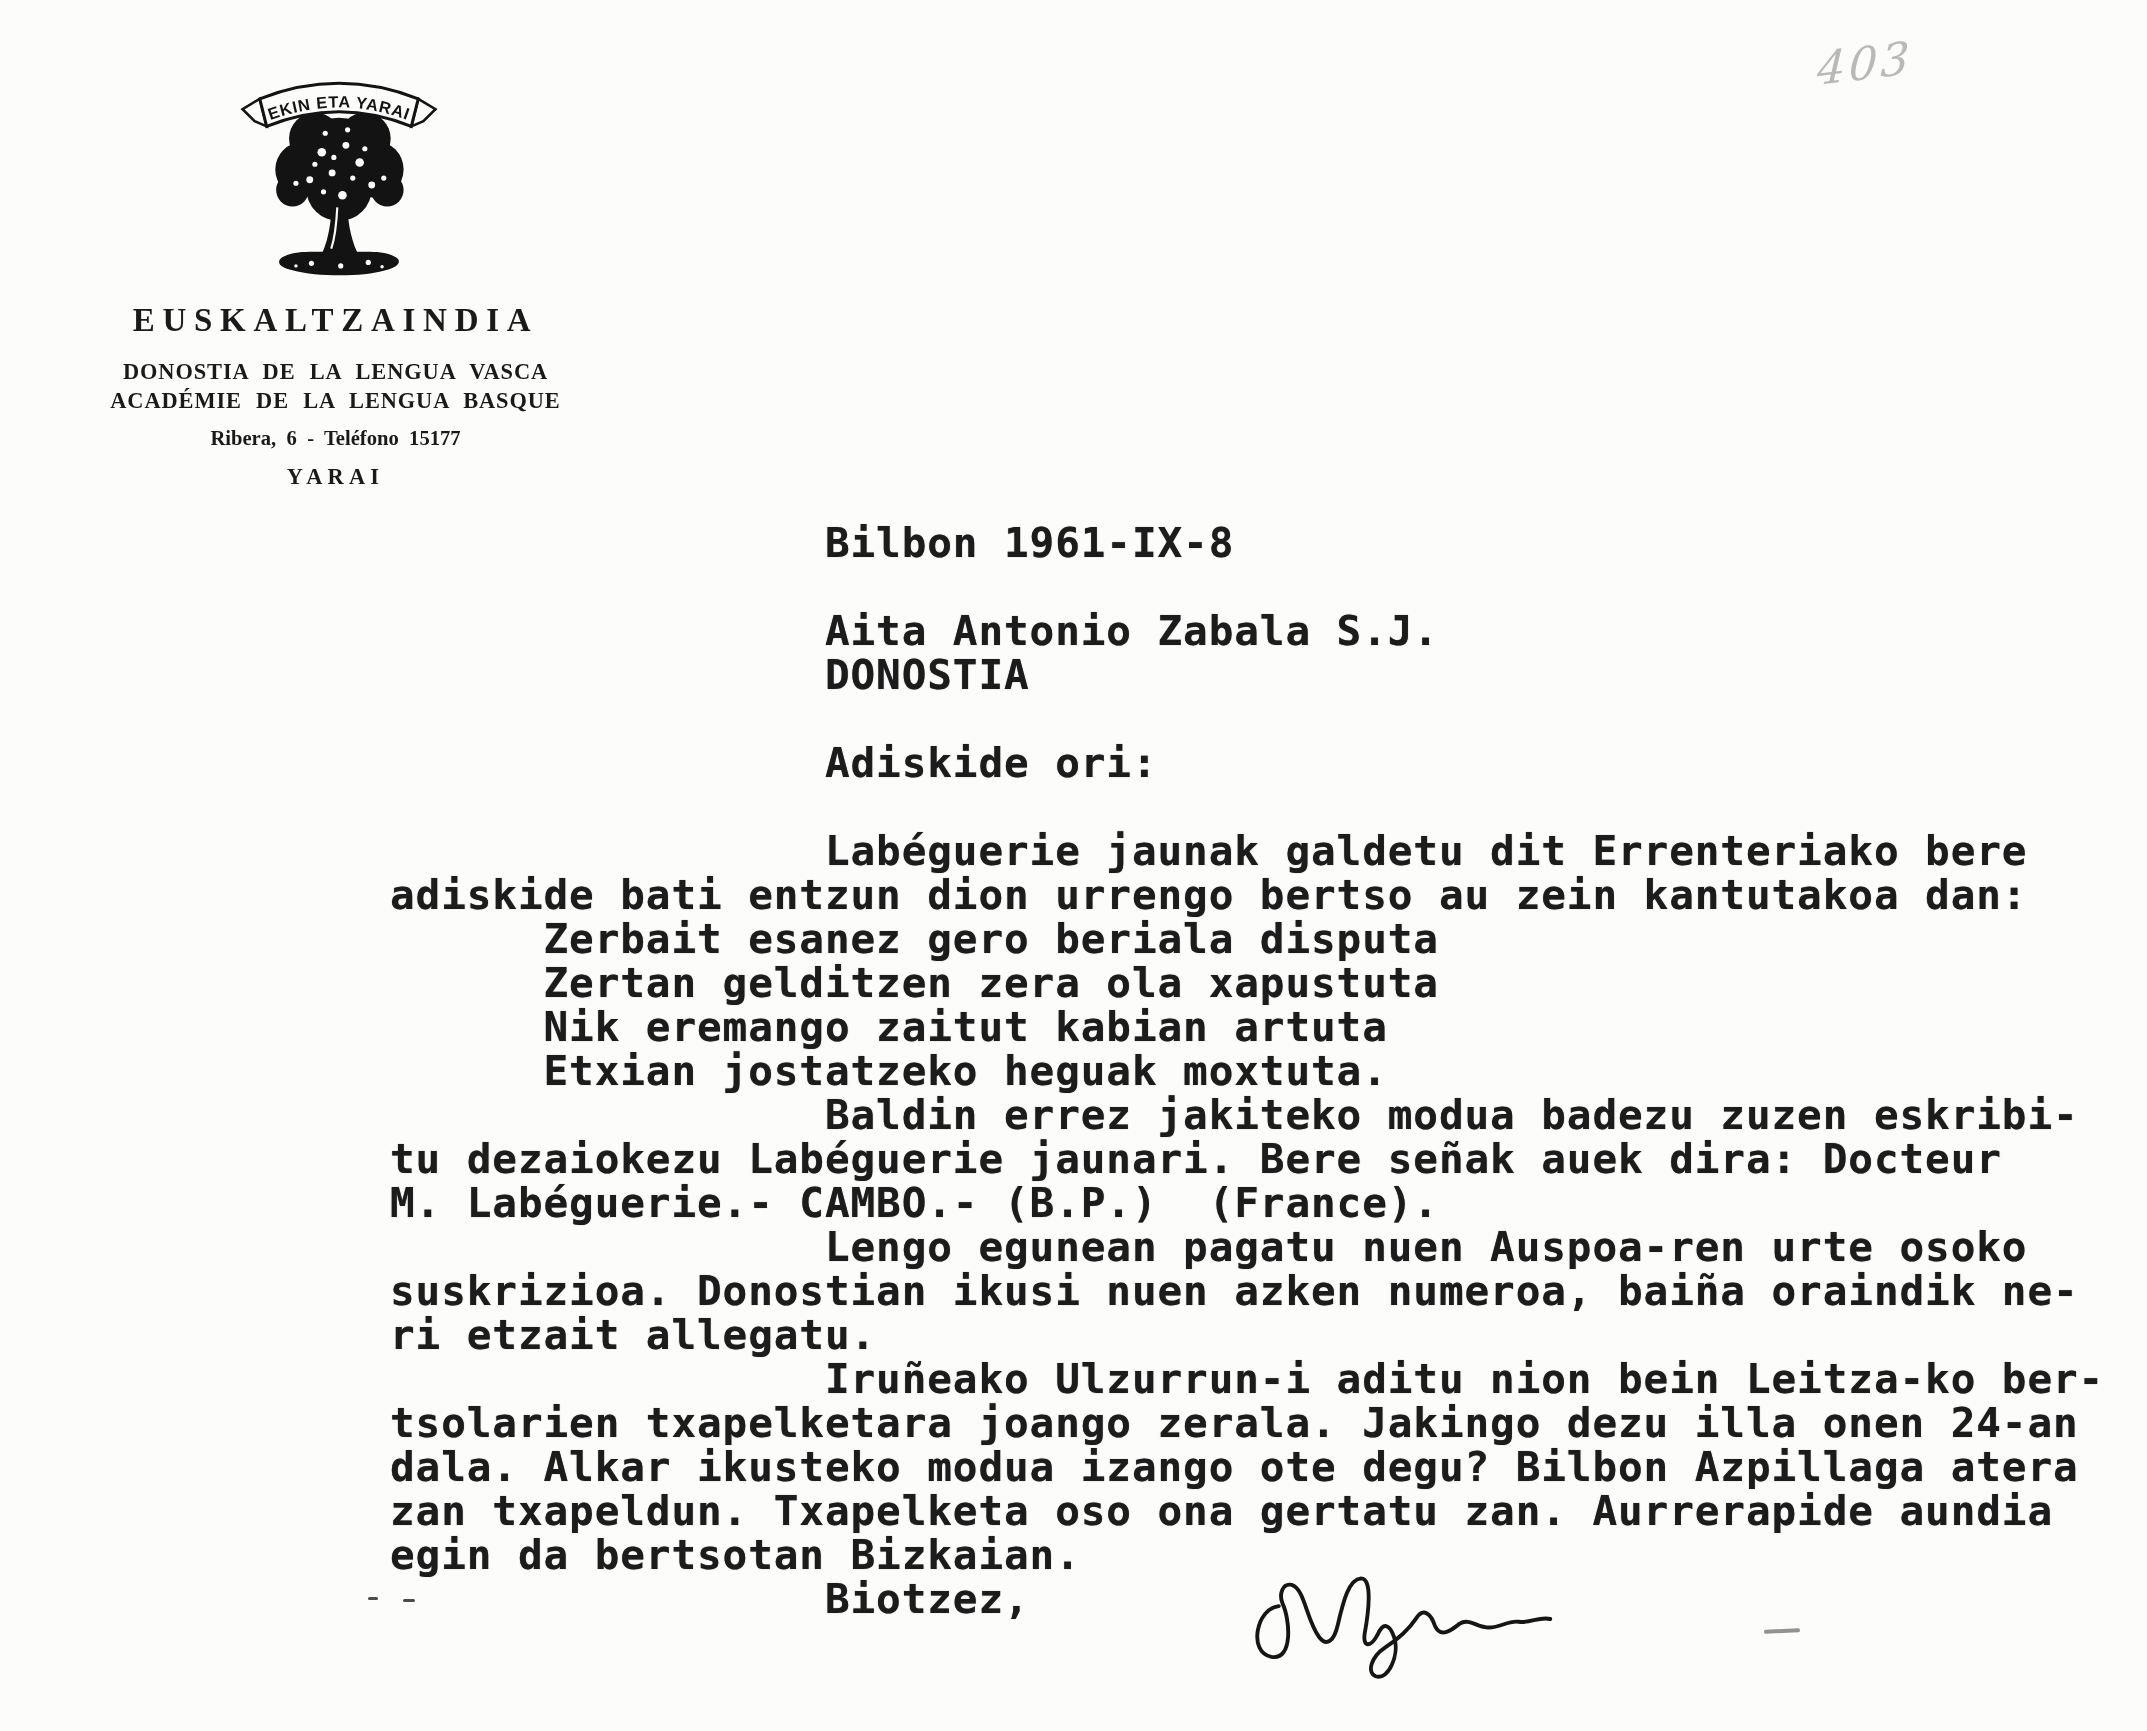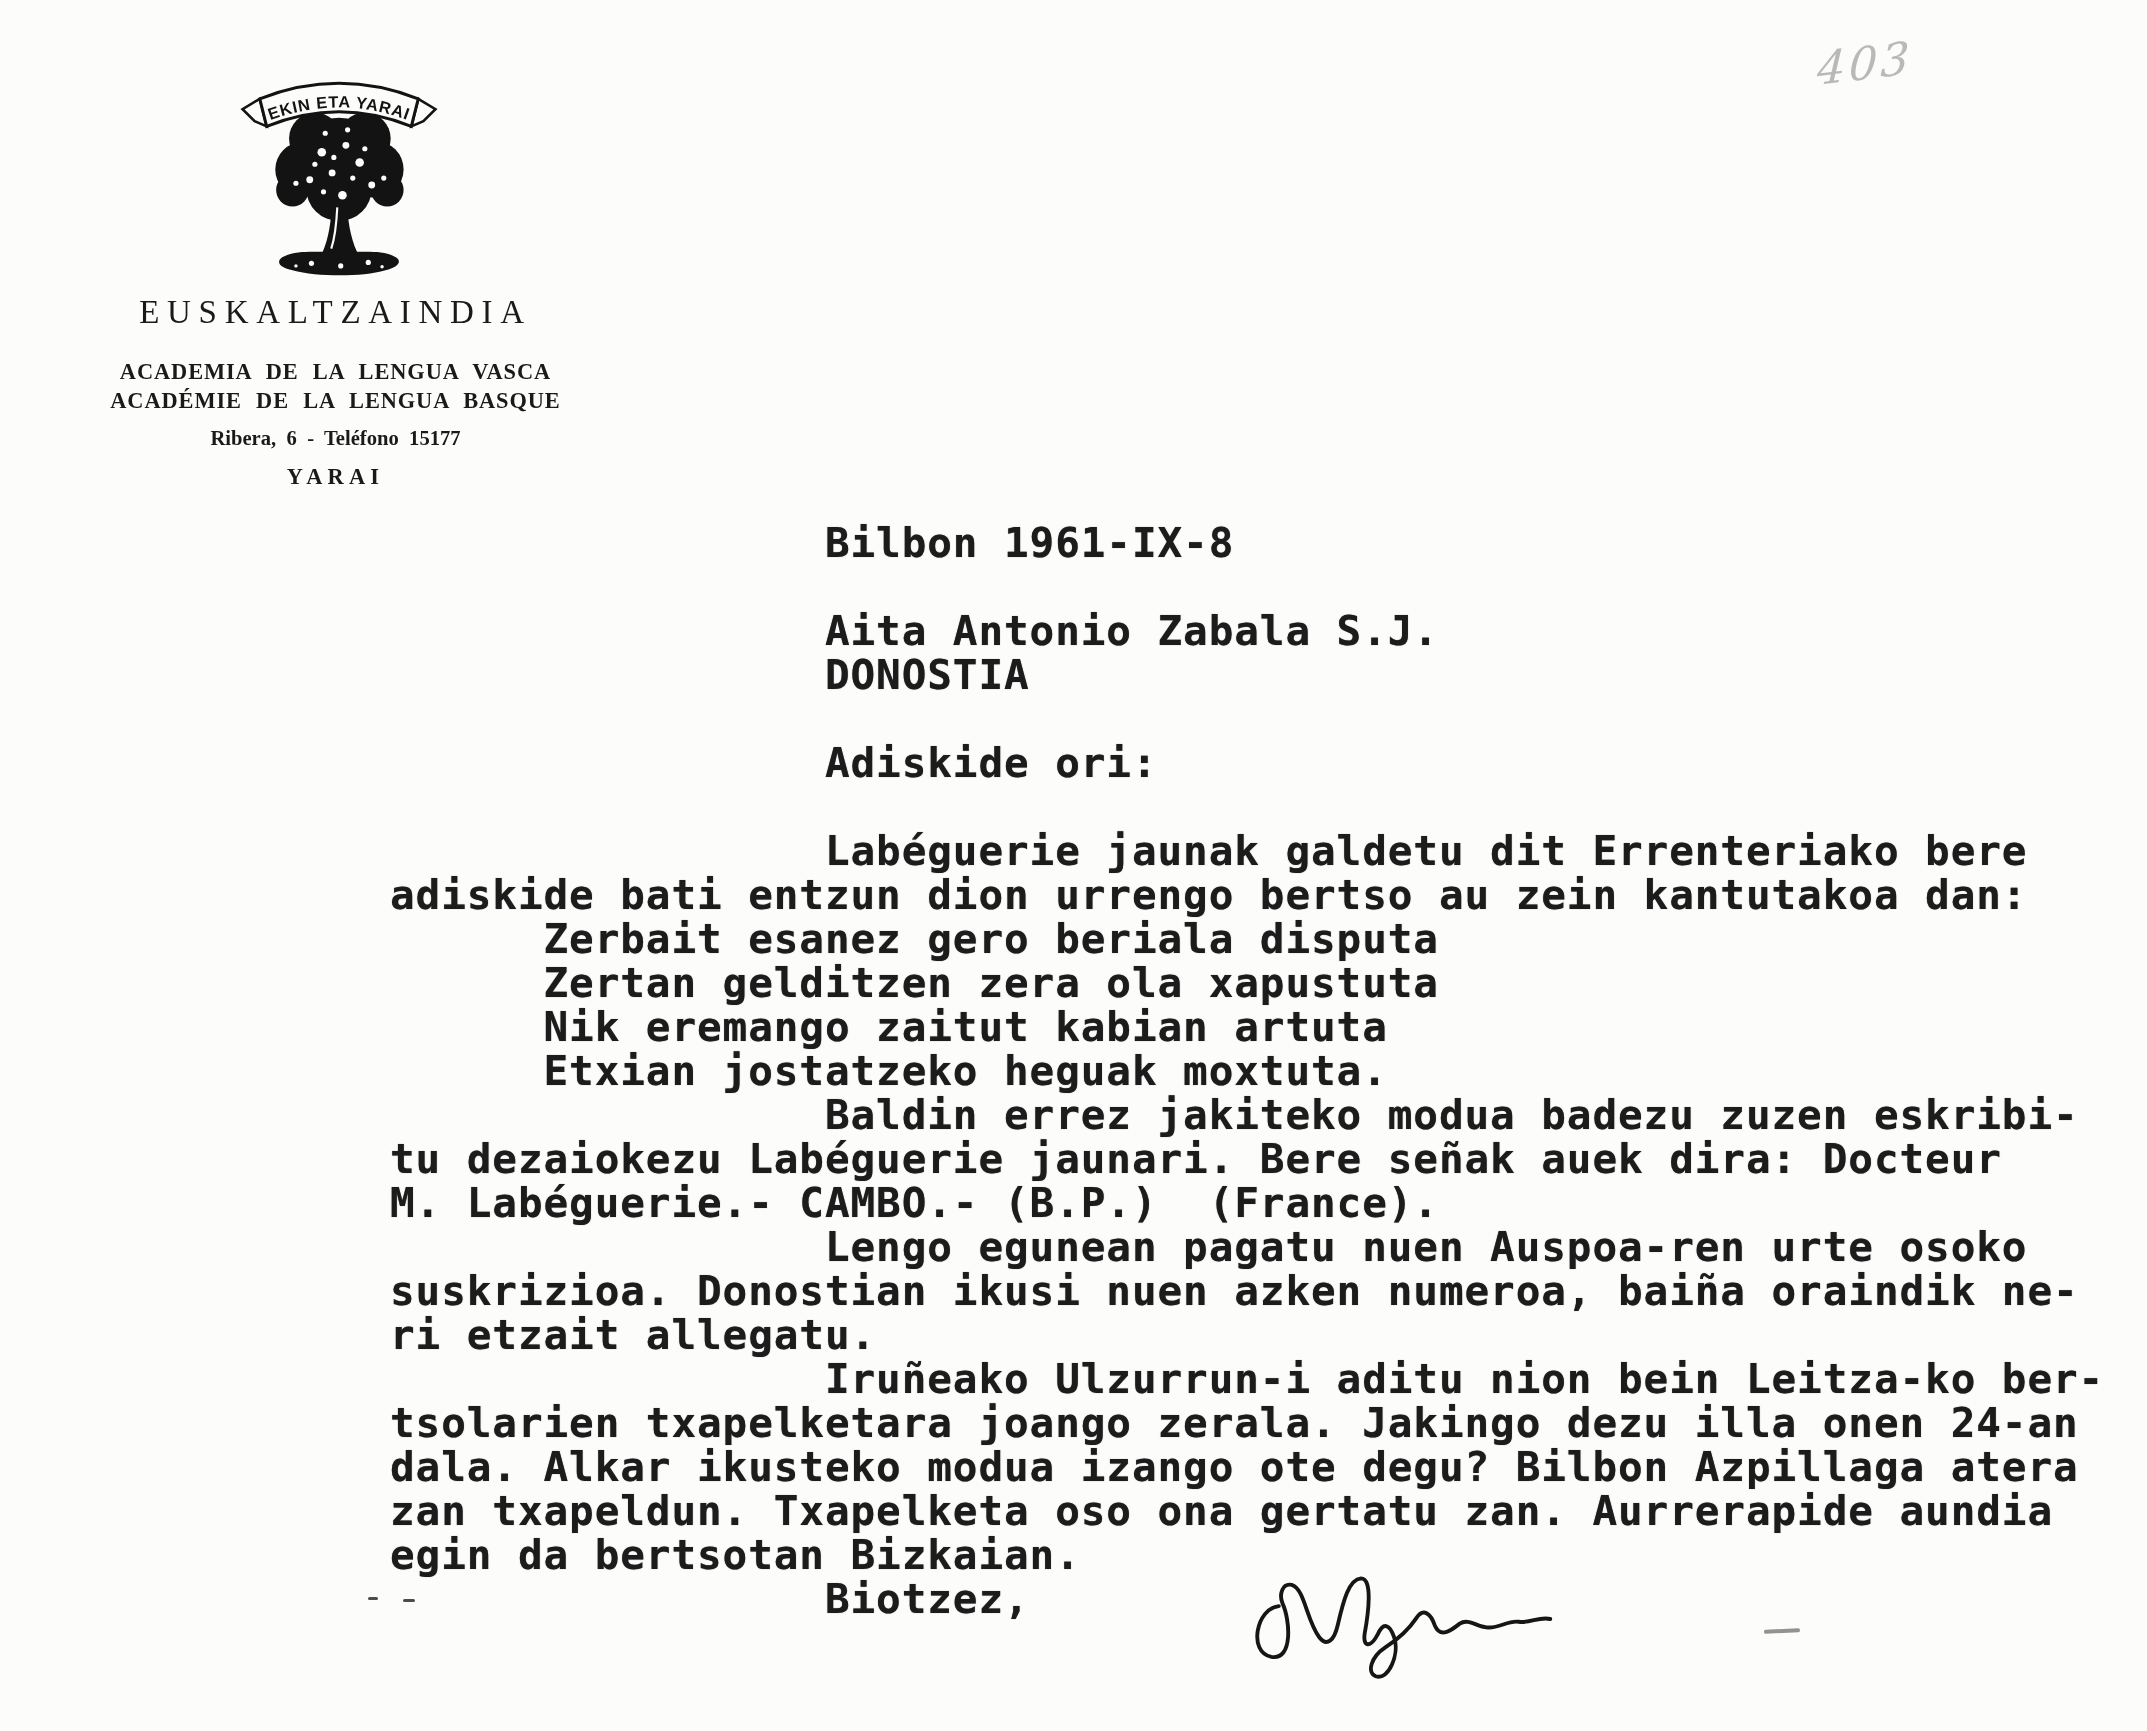--- a/index.html
+++ b/index.html
@@ -3,21 +3,21 @@
 <meta charset="utf-8">
 <style>
   html,body { margin:0; padding:0; background:#e8e8e8; }
   .page {
     position:relative; width:2148px; height:1731px;
     background:#fcfcfb; overflow:hidden;
     font-family:"Liberation Serif", serif; color:#1a1a1a;
   }
   
   .lh-line { position:absolute; left:86px; width:499px; text-align:center; line-height:1; white-space:nowrap; }
-  .lh-org     { top:296px; font-size:33px; letter-spacing:7.7px;  font-weight:normal; }
+  .lh-org     { top:304px; font-size:33px; letter-spacing:7.7px;  font-weight:bold; }
   .lh-sub     { font-size:22.4px; font-weight:bold; letter-spacing:0.9px; word-spacing:7.7px; }
   .lh-sub1    { top:361px; }
   .lh-sub2    { top:390px; }
   .lh-address { top:428px; font-size:20.6px; font-weight:bold; word-spacing:5.2px; }
   .lh-city    { top:466px; font-size:22.4px; font-weight:bold; letter-spacing:5.2px; }
   .logo { position:absolute; left:239px; top:73px; width:200px; height:217px; }
   
   .typed {
     position:absolute; left:378px; top:509px; margin:12px;
     font-family:"DejaVu Sans Mono", monospace; font-weight:bold;
@@ -93,21 +93,21 @@
     <path d="M24,30 Q116,-6 208,30 L200,62 Q116,28 32,62 Z" fill="#fcfcfb" stroke="#131313" stroke-width="3.5"></path>
     <defs>
         <path id="motto-arc" d="M28,58 Q116,22 204,58"></path>
       </defs>
     <text font-family="Liberation Sans, sans-serif" font-size="19" font-weight="bold" letter-spacing="1" fill="#131313">
       <textPath href="#motto-arc" startOffset="50%" text-anchor="middle">EKIN ETA YARAI</textPath>
     </text>
   </svg>
 
   <div class="lh-line lh-org">EUSKALTZAINDIA</div>
-  <div class="lh-line lh-sub lh-sub1">ACADEMIA DE LA LENGUA VASCA</div>
+  <div class="lh-line lh-sub lh-sub1">DONOSTIA DE LA LENGUA VASCA</div>
   <div class="lh-line lh-sub lh-sub2">ACADÉMIE DE LA LENGUA BASQUE</div>
   <div class="lh-line lh-address">Ribera, 6  -  Teléfono 15177</div>
   <div class="lh-line lh-city">YARAI</div>
 
   <div class="pencil-number">403</div>
 
   <pre class="typed">                 Bilbon 1961-IX-8
 
                  Aita Antonio Zabala S.J.
                  DONOSTIA

